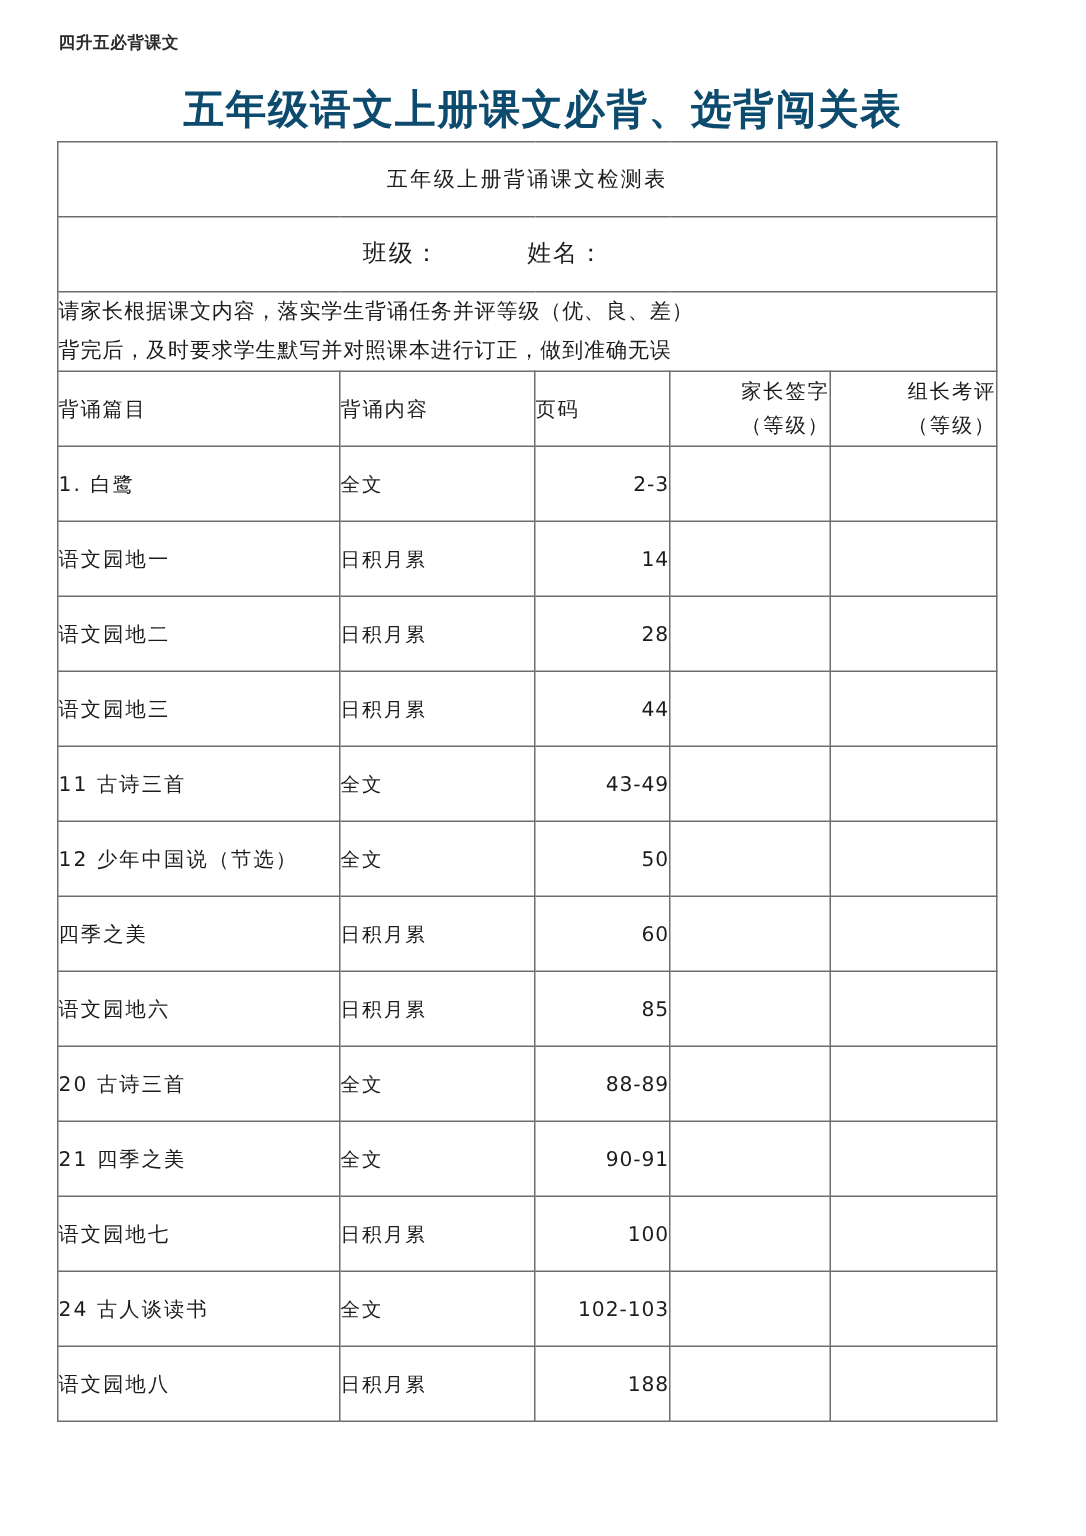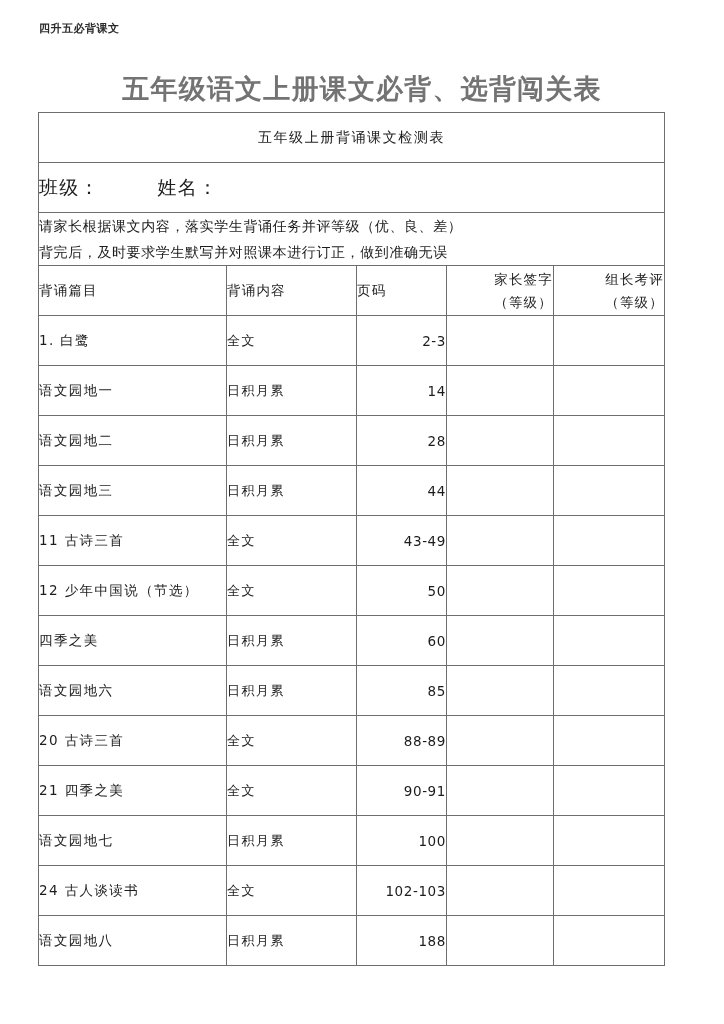--- a/index.html
+++ b/index.html
@@ -32,34 +32,34 @@
     letter-spacing: 0.5px;
     color: #2b2b2b;
     font-weight: 600;
     white-space: nowrap;
   }
 
   .doc-title {
     position: absolute;
     left: 0;
     right: 0;
-    top: 72px;
+    top: 57px;
     text-align: center;
     font-size: 27px;
     line-height: 34px;
     font-weight: 700;
     letter-spacing: 1.2px;
-    color: #737373;
+    color: #0c4a6e;
     white-space: nowrap;
   }
 
   .sheet {
     position: absolute;
     left: 38px;
-    top: 112px;
+    top: 94px;
     width: 626px;
     border-collapse: collapse;
     table-layout: fixed;
     font-size: 13px;
     color: #1c1c1c;
   }
 
   .sheet td {
     border: 1px solid #6e6e6e;
     padding: 0;
@@ -73,22 +73,23 @@
     text-align: center;
     font-size: 14px;
     letter-spacing: 1.6px;
     font-weight: 500;
   }
 
   
   .idline-cell {
     height: 42px;
     padding-left: 17px;
-    font-size: 19px;
+    font-size: 16px;
     letter-spacing: 1.2px;
+    text-align: center;
   }
   .idline-cell .field-label { display: inline-block; }
   .idline-cell .field-gap { display: inline-block; width: 58px; }
 
   
   .note-cell {
     height: 57px;
     padding: 7px 0 7px 15px;
     font-size: 14px;
     line-height: 26px;

